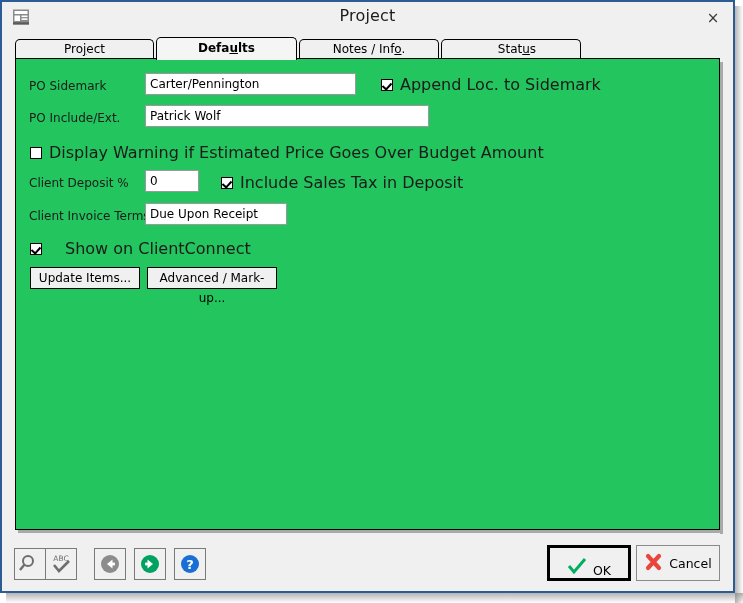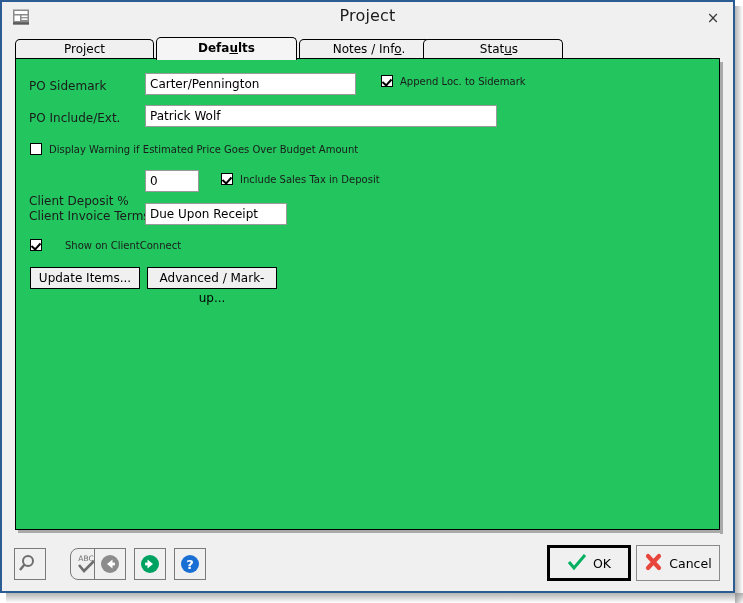--- a/index.html
+++ b/index.html
@@ -166,21 +166,21 @@
   .chk-box.checked::after {
     content: "";
     position: absolute;
     left: 2px; top: 1px;
     width: 4px; height: 7px;
     border: solid #000000;
     border-width: 0 2px 2px 0;
     transform: rotate(42deg);
   }
   .chk-label {
-    font-size: 10px;
+    font-size: 16px;
     color: #1b1b1b;
   }
   .pushbtn {
     position: absolute;
     box-sizing: border-box;
     height: 22px;
     background: #f0f0f0;
     border: 1px solid #000000;
     font-family: "DejaVu Sans", "Liberation Sans", sans-serif;
     font-size: 12px;
@@ -259,44 +259,44 @@
   <div id="tabstrip">
     <div class="tab" style="left:0px;width:139px;">
       <span>Pro<span class="acc">j</span>ect</span>
     </div>
     <div class="tab active" style="left:141px;width:141px;">
       <span>Defa<span class="acc">u</span>lts</span>
     </div>
     <div class="tab" style="left:284px;width:140px;">
       <span>Notes / Inf<span class="acc">o</span>.</span>
     </div>
-    <div class="tab" style="left:408px;width:140px;padding-left:12px;">
+    <div class="tab" style="left:426px;width:140px;padding-left:12px;">
       <span>Stat<span class="acc">u</span>s</span>
     </div>
   </div>
 
   <div id="panel">
 
     <div class="lbl" style="left:13px;top:20px;">PO Sidemark</div>
     <input class="txtbox" style="left: 129px; top: 14px; width: 211px;" value="Carter/Pennington">
 
     <div class="chk-wrap" style="left:365px;top:16px;">
       <span class="chk-box checked"></span>
       <span class="chk-label">Append Loc. to Sidemark</span>
     </div>
 
     <div class="lbl" style="left:13px;top:52px;">PO Include/Ext.</div>
-    <input class="txtbox" style="left: 129px; top: 46px; width: 352px;" value="Patrick Wolf">
+    <input class="txtbox" style="left: 129px; top: 46px; width: 284px;" value="Patrick Wolf">
 
     <div class="chk-wrap" style="left:14px;top:84px;">
       <span class="chk-box"></span>
       <span class="chk-label">Display Warning if Estimated Price Goes Over Budget Amount</span>
     </div>
 
-    <div class="lbl" style="left:13px;top:117px;margin-top:18px;">Client Deposit %</div>
+    <div class="lbl" style="left:13px;top:117px;">Client Deposit %</div>
     <input class="txtbox" style="left: 129px; top: 111px; width: 54px;" value="0">
 
     <div class="chk-wrap" style="left:205px;top:114px;">
       <span class="chk-box checked"></span>
       <span class="chk-label">Include Sales Tax in Deposit</span>
     </div>
 
     <div class="lbl" style="left:13px;top:150px;">Client Invoice Terms</div>
     <input class="txtbox" style="left: 129px; top: 144px; width: 142px;" value="Due Upon Receipt">
 
@@ -316,21 +316,21 @@
 
     <div class="toolbtn" style="left:12px;">
       <span class="glyph">
         <svg width="30" height="30" viewBox="0 0 30 30">
           <circle cx="13" cy="12" r="5" fill="none" stroke="#6e6e6e" stroke-width="2"></circle>
           <line x1="9.3" y1="15.7" x2="5" y2="21" stroke="#6e6e6e" stroke-width="2.4"></line>
         </svg>
       </span>
     </div>
 
-    <div class="toolbtn" style="left:68px;border-radius:8px;">
+    <div class="toolbtn" style="left:43px;">
       <span class="glyph">
         <svg width="30" height="30" viewBox="0 0 30 30">
           <text x="15" y="12" font-family="DejaVu Sans, sans-serif" font-size="7.5" fill="#6e6e6e" text-anchor="middle">ABC</text>
           <path d="M8 16 L13 22 L23 12" fill="none" stroke="#6e6e6e" stroke-width="2.6"></path>
         </svg>
       </span>
     </div>
 
     <div class="toolbtn" style="left:92px;">
       <span class="glyph">
@@ -354,21 +354,21 @@
 
     <div class="toolbtn" style="left:172px;">
       <span class="glyph">
         <svg width="30" height="30" viewBox="0 0 30 30">
           <circle cx="15" cy="15" r="9" fill="#1a6fd4"></circle>
           <text x="15" y="19.5" font-family="DejaVu Sans, sans-serif" font-size="13" font-weight="bold" fill="#ffffff" text-anchor="middle">?</text>
         </svg>
       </span>
     </div>
 
-    <div class="dlgbtn default" style="left:545px;width:84px;">
+    <div class="dlgbtn default" style="left:545px;width:84px;align-items:flex-end;">
       <span>
         <svg width="20" height="18" viewBox="0 0 20 18">
           <path d="M2 9 L7 15 L18 2" fill="none" stroke="#00b060" stroke-width="3"></path>
         </svg>
       </span>
       <span class="btn-label">OK</span>
     </div>
 
     <div class="dlgbtn" style="left:634px;width:84px;text-align:center;">
       <span>

